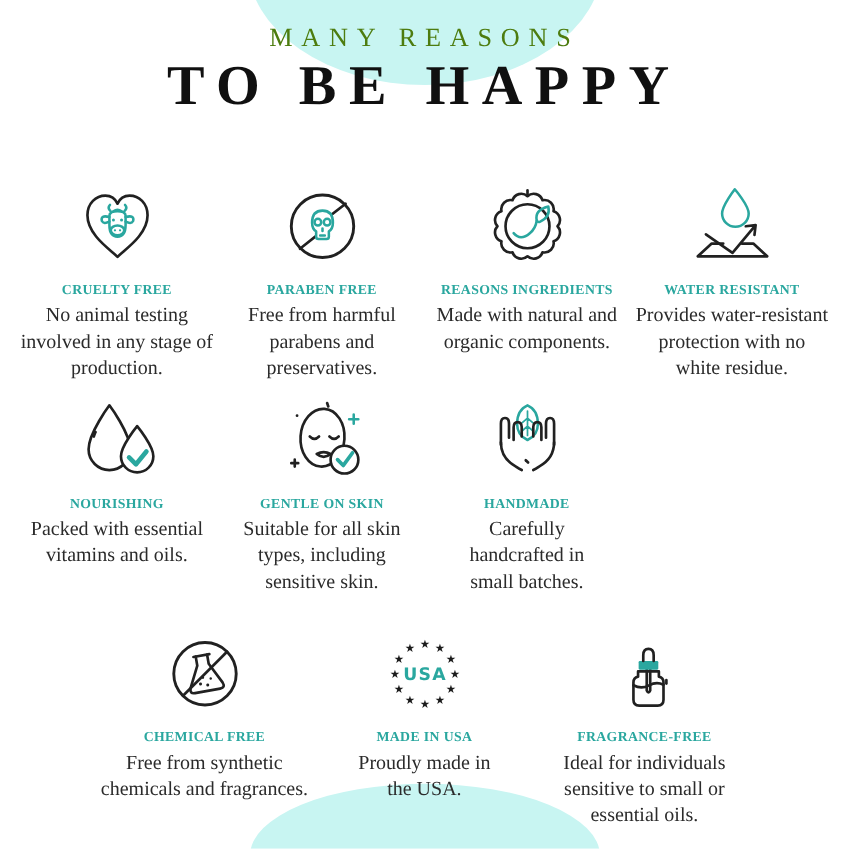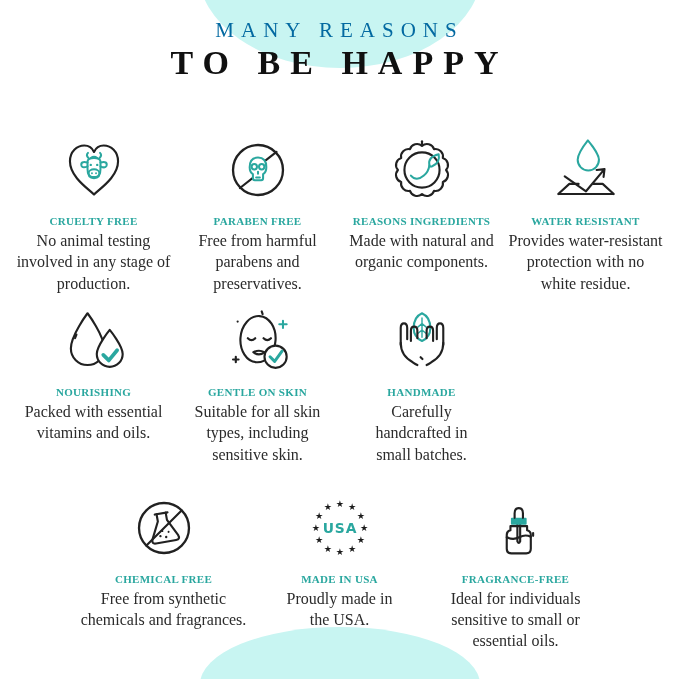--- a/index.html
+++ b/index.html
@@ -7,24 +7,24 @@
     position:relative;width:679px;height:679px;margin:0 auto;
     background:#ffffff;overflow:hidden;
     font-family:"Liberation Serif", serif;color:#1c1c1c;
   }
   .blob{position:absolute;border-radius:50%;background:#c8f5f2;z-index:0;}
   .blob-top{left:198px;top:-128px;width:284px;height:196px;}
   .blob-bottom{left:200px;top:627px;width:280px;height:115px;}
   .content{position:relative;z-index:1;}
   header{padding-top:18px;text-align:center;}
   .eyebrow{
-    font-size:21px;letter-spacing:7px;color:#0369a1;font-weight:400;
+    font-size:21px;letter-spacing:7px;color:#4d7c0f;font-weight:400;
   }
   .main-title{
-    margin:2px 0 0 0;font-size:34px;font-weight:700;letter-spacing:10px;
+    margin:2px 0 0 0;font-size:45px;font-weight:700;letter-spacing:10px;
     color:#101010;line-height:1.05;
   }
   .grid{display:grid;margin:0 auto;}
   .row4{grid-template-columns:repeat(4,164px);justify-content:center;margin-top:50px;}
   .row4.second{margin-top:8px;}
   .row3{grid-template-columns:repeat(3,176px);justify-content:center;margin-top:24px;}
   .cell{text-align:center;padding:0 4px;}
   .icon-box{height:78px;display:flex;align-items:center;justify-content:center;}
   .icon-box svg{width:74px;height:74px;}
   .ftitle{

